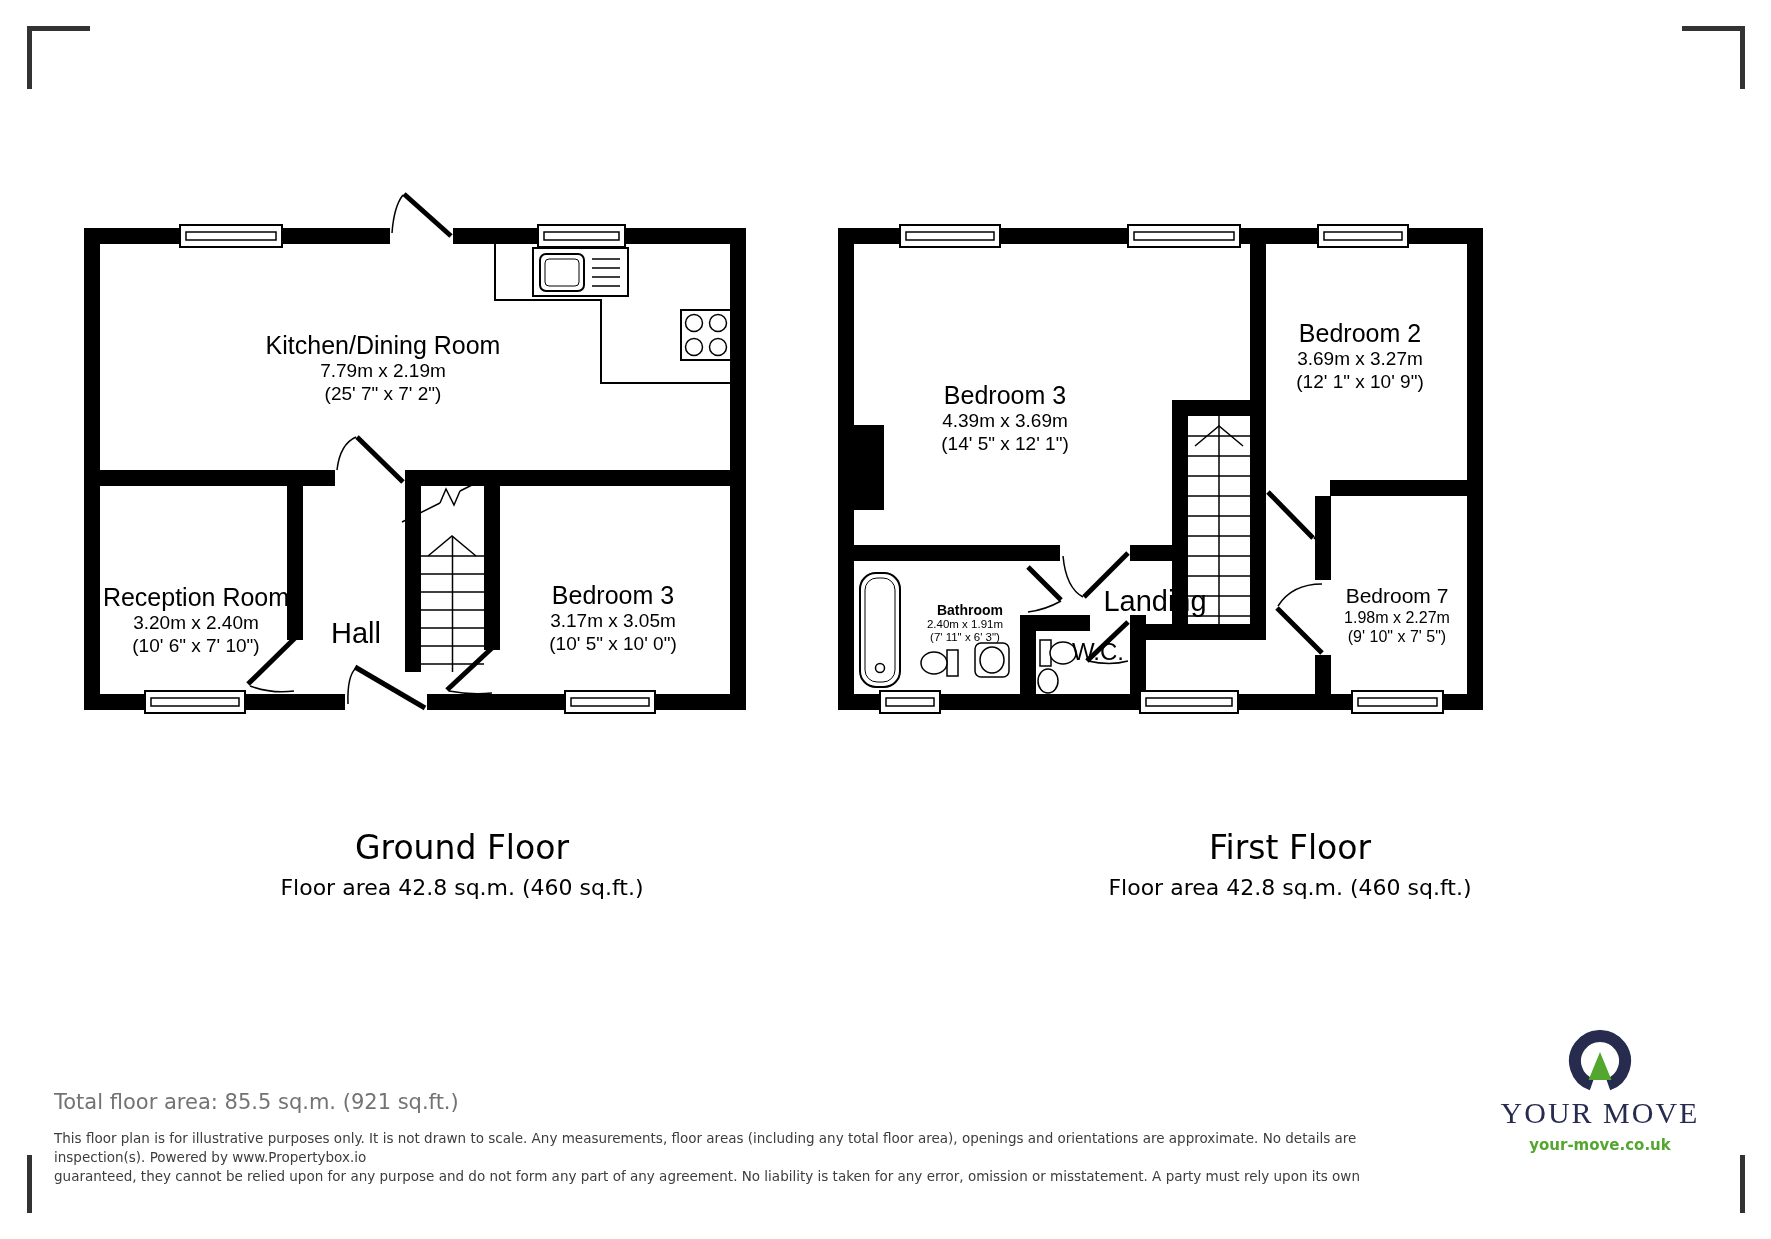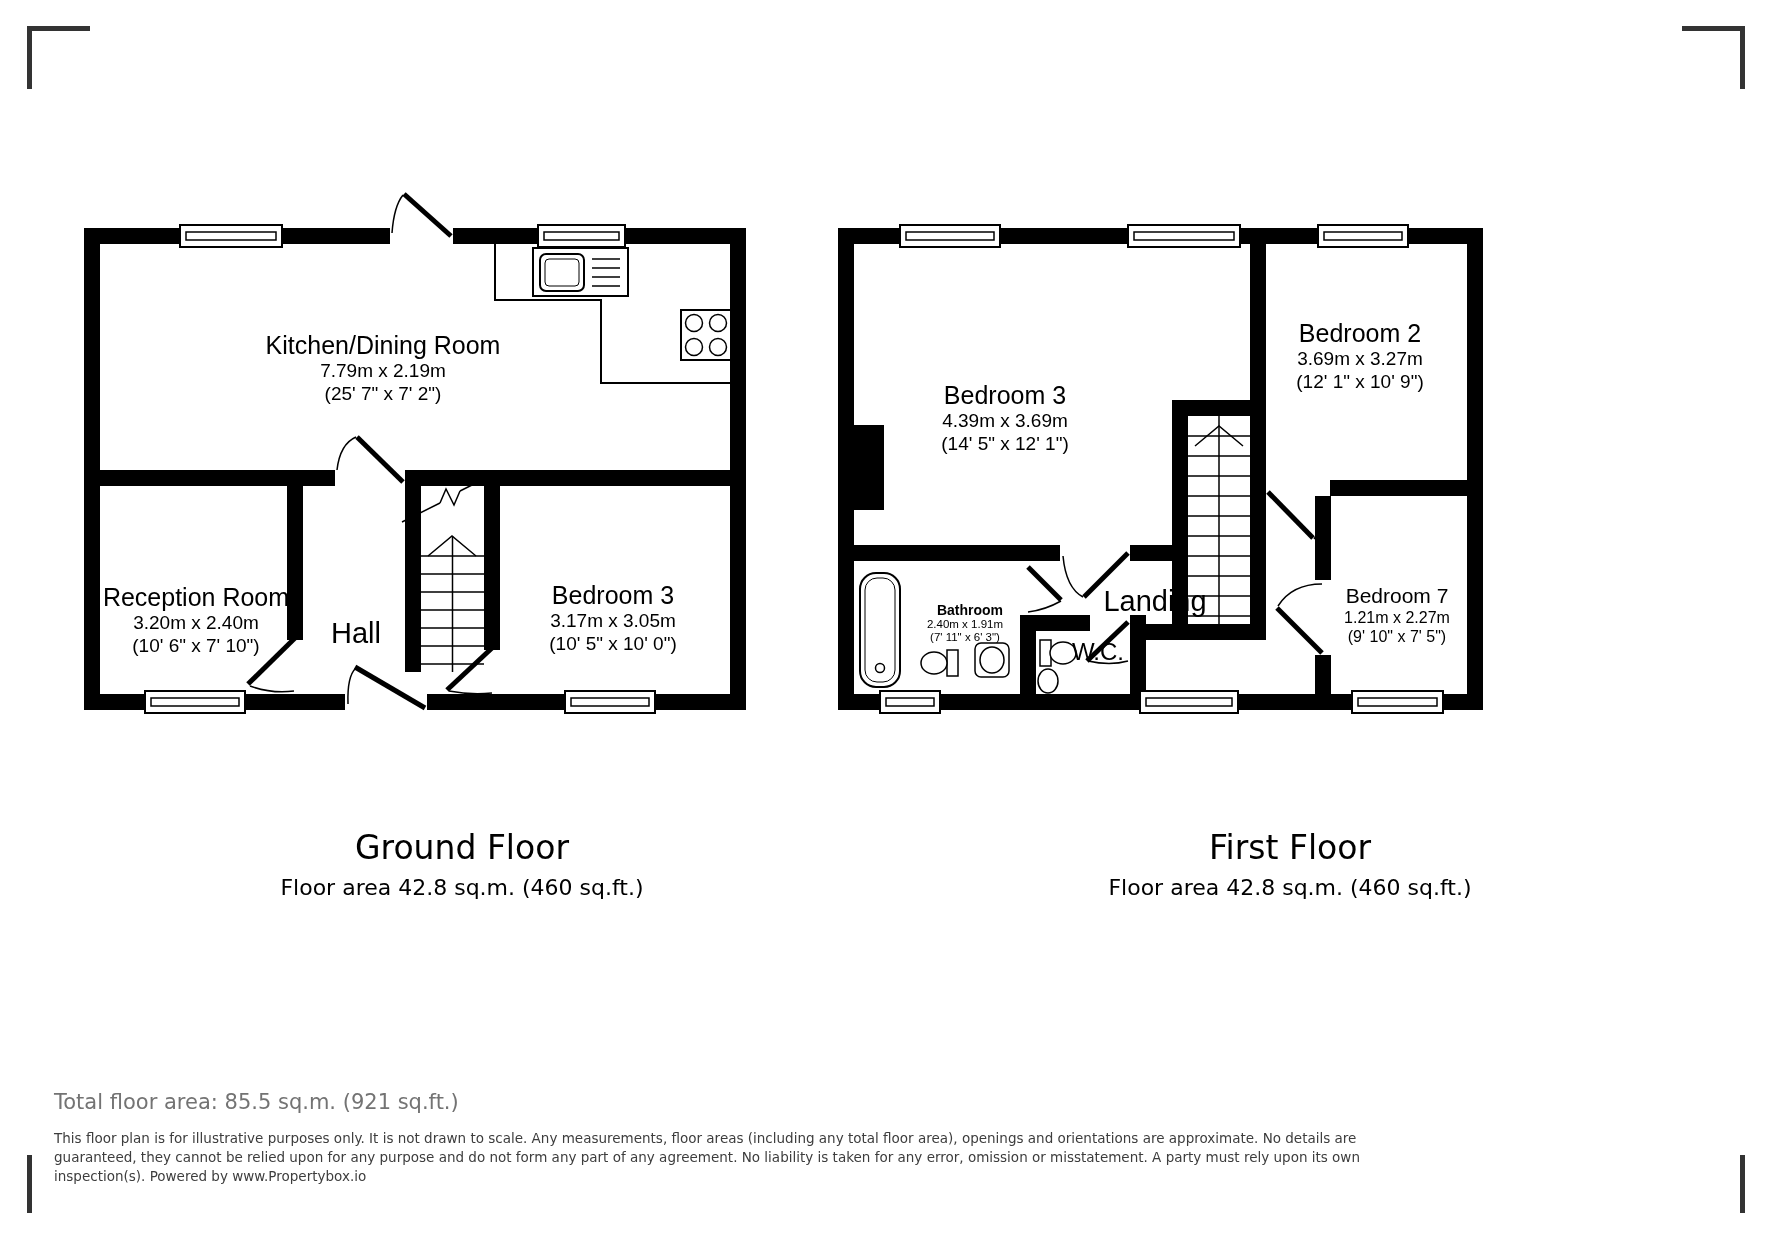--- a/index.html
+++ b/index.html
@@ -217,34 +217,42 @@
     <div class="bath-dims">(7' 11" x 6' 3")</div>
   </div>
   <div class="room-label" style="left:1155px;top:584px">
     <div class="room-title xl">Landing</div>
   </div>
   <div class="room-label" style="left:1098px;top:638px">
     <div class="wc-title">W.C.</div>
   </div>
   <div class="room-label" style="left:1397px;top:583px">
     <div class="room-title small">Bedroom 7</div>
-    <div class="room-dims small">1.21m x 2.27m</div>
+    <div class="room-dims small">1.98m x 2.27m</div>
     <div class="room-dims small">(9' 10" x 7' 5")</div>
   </div>
 
   <div class="floor-caption" style="left:462px;top:828px">
     <div class="t">Ground Floor</div>
     <div class="a">Floor area 42.8 sq.m. (460 sq.ft.)</div>
   </div>
   <div class="floor-caption" style="left:1290px;top:828px">
     <div class="t">First Floor</div>
     <div class="a">Floor area 42.8 sq.m. (460 sq.ft.)</div>
   </div>
 
   <div class="total-area">Total floor area: 85.5 sq.m. (921 sq.ft.)</div>
   <div class="disclaimer">
     <div>This floor plan is for illustrative purposes only. It is not drawn to scale. Any measurements, floor areas (including any total floor area), openings and orientations are approximate. No details are</div>
+    <div>inspection(s). Powered by www.Propertybox.io</div>
     <div>guaranteed, they cannot be relied upon for any purpose and do not form any part of any agreement. No liability is taken for any error, omission or misstatement. A party must rely upon its own</div>
-    <div>inspection(s). Powered by www.Propertybox.io</div>
-  </div>
-
+  </div>
+
+  <div class="logo">
+    <svg class="logo-mark" width="70" height="62" viewBox="0 0 70 62">
+      <path d="M 26.8,54.6 A 25 25 0 1 1 43.2,54.6" fill="none" stroke="#272c4e" stroke-width="12"></path>
+      <polygon points="35,22 23.5,50 46.5,50" fill="#54a72e"></polygon>
+    </svg>
+    <div class="logo-name" style="color:#272c4e">YOUR MOVE</div>
+    <div class="logo-url" style="color:#54a72e">your-move.co.uk</div>
+  </div>
 
 </div>
 
 </body></html>

